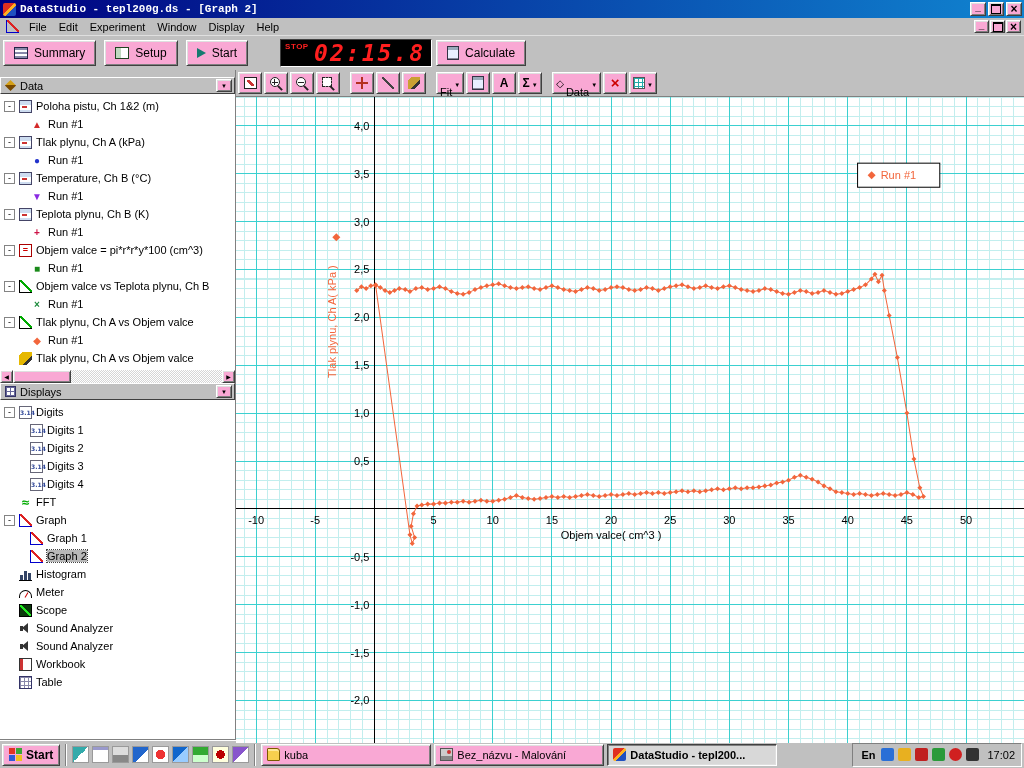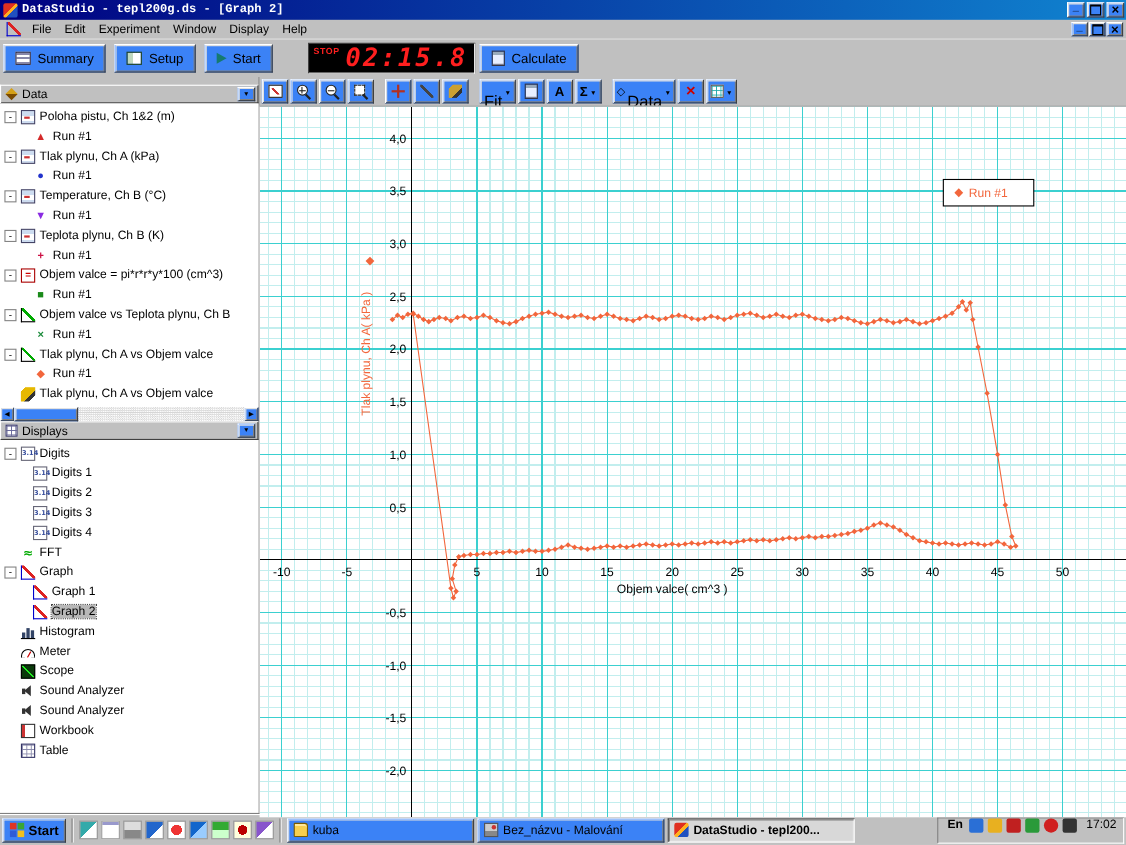--- a/index.html
+++ b/index.html
@@ -1,21 +1,21 @@
 <!DOCTYPE html>
 <html><head>
 <meta charset="utf-8">
 <style>
   * { margin:0; padding:0; box-sizing:border-box; }
   html,body { width:1024px; height:768px; overflow:hidden; }
   body { font-family:"Liberation Sans","DejaVu Sans",sans-serif; font-size:11px; background:#c0c0c0; color:#000; }
   .screen { width:1024px; height:768px; display:flex; flex-direction:column; background:#c0c0c0; position:relative; }
 
   
-  .btn { background:#3b82f6; border:1px solid; border-color:#ffffff #404040 #404040 #ffffff;
+  .btn { background:#f9a8d4; border:1px solid; border-color:#ffffff #404040 #404040 #ffffff;
          box-shadow:inset 1px 1px 0 #dfdfdf, inset -1px -1px 0 #808080; }
 
   
   .titlebar { height:18px; background:linear-gradient(90deg,#000080,#1084d0); display:flex; align-items:center;
               padding:0 2px; color:#fff; font-weight:bold; flex:none; }
   .appicon { width:13px; height:13px; margin:0 4px 0 1px; border-radius:2px;
              background:linear-gradient(135deg,#e03020 0 45%,#ffb020 45% 60%,#2050c0 60%); flex:none; }
   .title { white-space:nowrap; overflow:hidden; flex:1;font-family:Liberation Mono, monospace; }
   .winbtns { display:flex; gap:2px; flex:none; }
   .wbtn { width:16px; height:14px; display:flex; align-items:center; justify-content:center; color:#000; }
@@ -128,21 +128,21 @@
   .i-smart { position:relative; width:12px; height:12px; }
   .i-smart::before { content:""; position:absolute; left:5px; top:0; width:2px; height:12px; background:#b43020; }
   .i-smart::after { content:""; position:absolute; top:5px; left:0; height:2px; width:12px; background:#b43020; }
   .i-slope { width:12px; height:12px; background:linear-gradient(to top right,transparent 44%,#444 44% 56%,transparent 56%); }
   .i-note { width:12px; height:12px; background:linear-gradient(135deg,transparent 15%,#caa032 15% 62%,#333 62% 78%,transparent 78%); }
   .i-grid { width:12px; height:12px; border:1px solid #555; background-color:#fff;
             background-image:linear-gradient(#2aa 1px,transparent 1px),linear-gradient(90deg,#2aa 1px,transparent 1px);
             background-size:4px 4px; }
   .i-x::after { content:"×"; color:#c00; font:bold 15px/12px "Liberation Sans"; }
   .i-dia::after { content:"◇"; font-size:10px; line-height:1; }
-  .lbl { font-size:15px;margin-top:18px; }
+  .lbl { font-size:11px;margin-top:18px; }
   .sigma { font-size:12px; font-weight:bold; }
   .atool { font-size:12px; font-weight:bold; }
 
   .graphwrap { flex:1; background:#fff; border-top:1px solid #808080; position:relative; }
   #chart { display:block; width:100%; height:100%; }
   #chart text { font-family:"Liberation Sans","DejaVu Sans",sans-serif; }
 
   
   .taskbar { height:28px; flex:none; background:#c0c0c0; border-top:1px solid #fff; box-shadow:0 -1px 0 #808080;
              display:flex; align-items:center; padding:2px 2px; gap:3px; }
@@ -162,21 +162,21 @@
   .task { width:170px; height:22px; display:flex; align-items:center; gap:4px; padding:0 5px; overflow:hidden;
           white-space:nowrap; font-size:11px; flex:none; }
   .task.active { font-weight:bold; border-color:#404040 #ffffff #ffffff #404040;
           box-shadow:inset 1px 1px 0 #808080, inset -1px -1px 0 #dfdfdf; background:#d8d8d8; }
   .ticon { width:13px; height:13px; flex:none; }
   .ti-paint { background:linear-gradient(#ccc 0 60%,#888 60%); border:1px solid #555; position:relative; }
   .ti-paint::after { content:""; position:absolute; right:1px; top:1px; width:4px; height:4px; background:#c33; border-radius:50%; }
   .ti-folder { background:#f7cf4e; border:1px solid #7a5b00; border-radius:1px 3px 1px 1px; box-shadow:inset 0 2px #ffe89a; }
   .ti-ds { background:linear-gradient(135deg,#e03020 0 45%,#ffb020 45% 60%,#2050c0 60%); border-radius:2px; }
   .tasklabel { overflow:hidden; text-overflow:clip; }
-  .tray { margin-left:auto; height:24px; display:flex; gap:4px; padding:0 6px; flex:none;
+  .tray { margin-left:auto; height:24px; display:flex; align-items:center; gap:4px; padding:0 6px; flex:none;
           border:1px solid; border-color:#808080 #ffffff #ffffff #808080; }
   .trayico { width:13px; height:13px; border-radius:2px; flex:none; }
   .tr1{background:#2a6fd6;} .tr2{background:#e8b020;} .tr3{background:#c02020;} .tr4{background:#2a9a3a;}
   .tr5{background:#d02020;border-radius:50%;} .tr6{background:#333;}
   .lang { font-weight:bold; padding:0 2px; }
   .clock { padding-left:4px; }
 </style>
 </head>
 <body>
 

